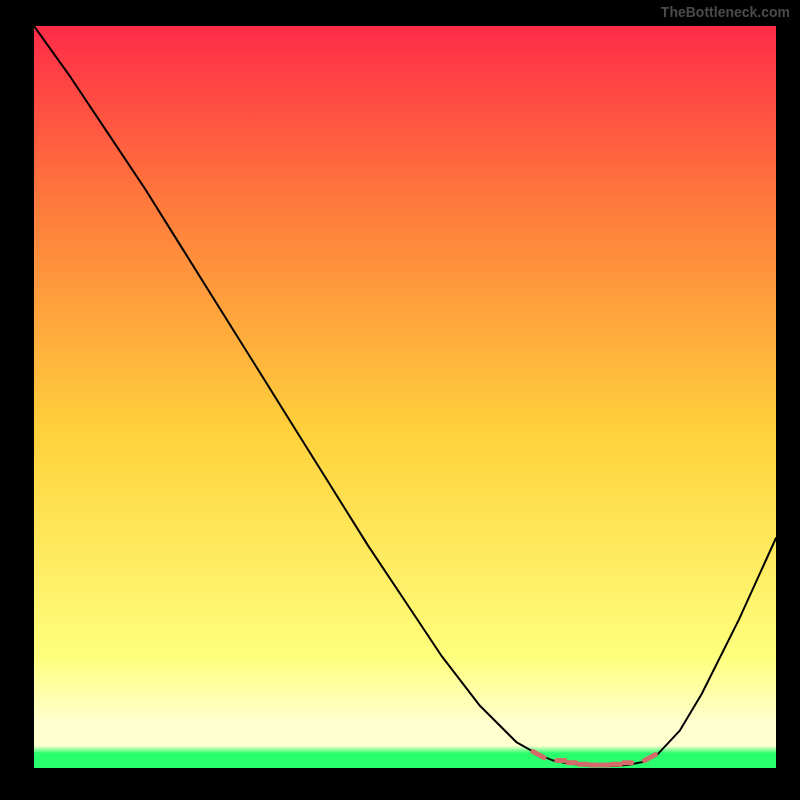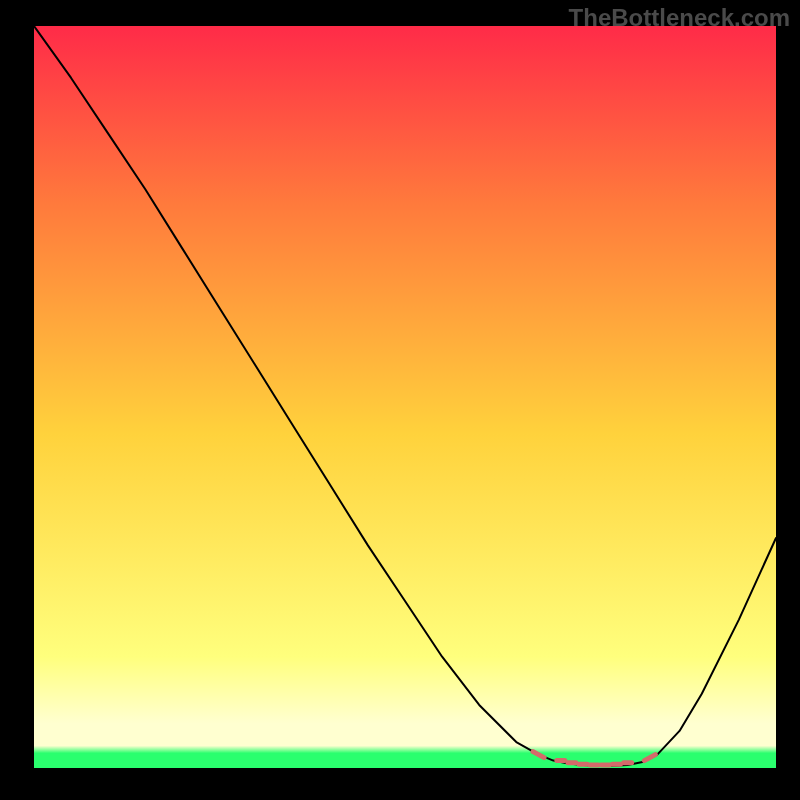--- a/index.html
+++ b/index.html
@@ -3,21 +3,21 @@
 <meta charset="utf-8">
 <style>
   * { margin: 0; padding: 0; box-sizing: border-box; }
   html, body { width: 800px; height: 800px; background: #000; overflow: hidden; }
   .container { position: relative; width: 800px; height: 800px; background: #000; }
   .watermark {
     position: absolute;
     top: 4px;
     right: 10px;
     font-family: Arial, sans-serif;
-    font-size: 24px;
+    font-size: 14px;
     font-weight: bold;
     color: #4a4a4a;
     z-index: 10;
   }
   .plot {
     position: absolute;
     left: 34px;
     top: 26px;
     width: 742px;
     height: 742px;

